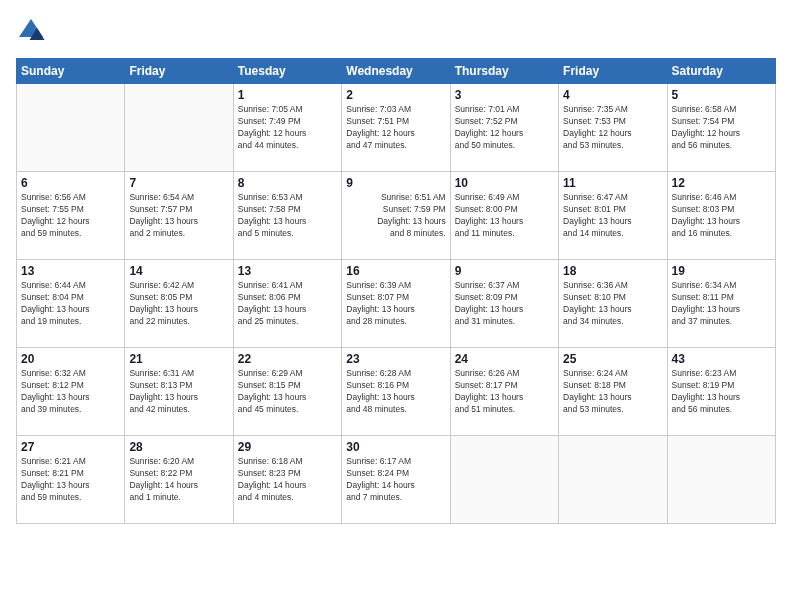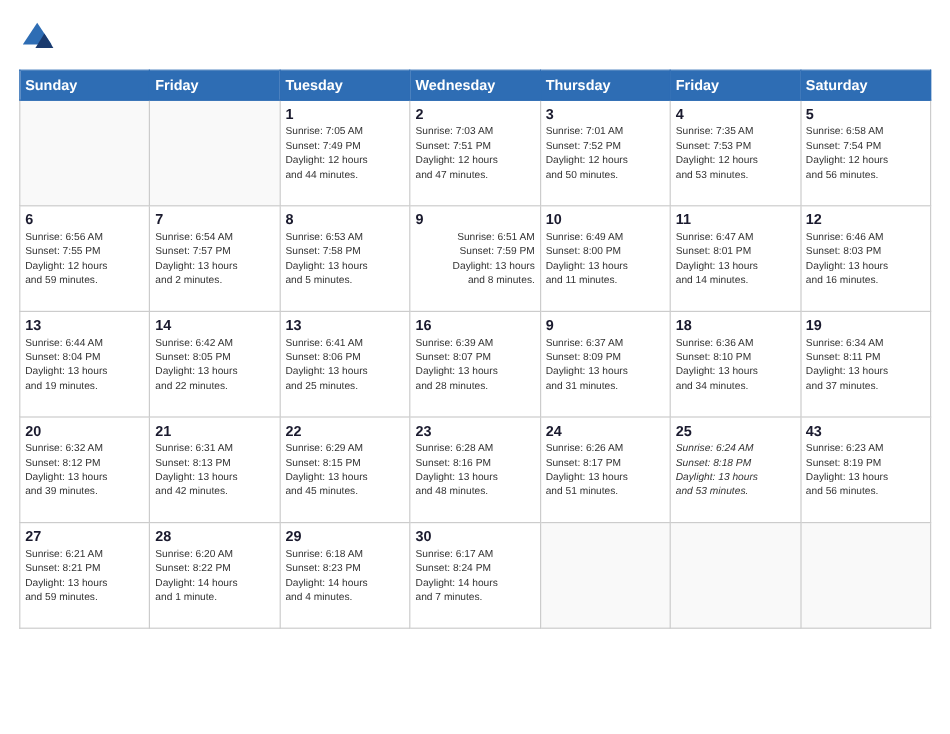--- a/index.html
+++ b/index.html
@@ -310,21 +310,21 @@
           </td>
           <td>
             <span class="day-num">24</span>
             <div class="day-info" style="white-space: pre-line;">Sunrise: 6:26 AM
 Sunset: 8:17 PM
 Daylight: 13 hours
 and 51 minutes.</div>
           </td>
           <td>
             <span class="day-num">25</span>
-            <div class="day-info" style="white-space: pre-line; font-style: italic;">Sunrise: 6:24 AM
+            <div class="day-info" style="white-space: pre-line;">Sunrise: 6:24 AM
 Sunset: 8:18 PM
 Daylight: 13 hours
 and 53 minutes.</div>
           </td>
           <td>
             <span class="day-num">43</span>
             <div class="day-info" style="white-space: pre-line;">Sunrise: 6:23 AM
 Sunset: 8:19 PM
 Daylight: 13 hours
 and 56 minutes.</div>

